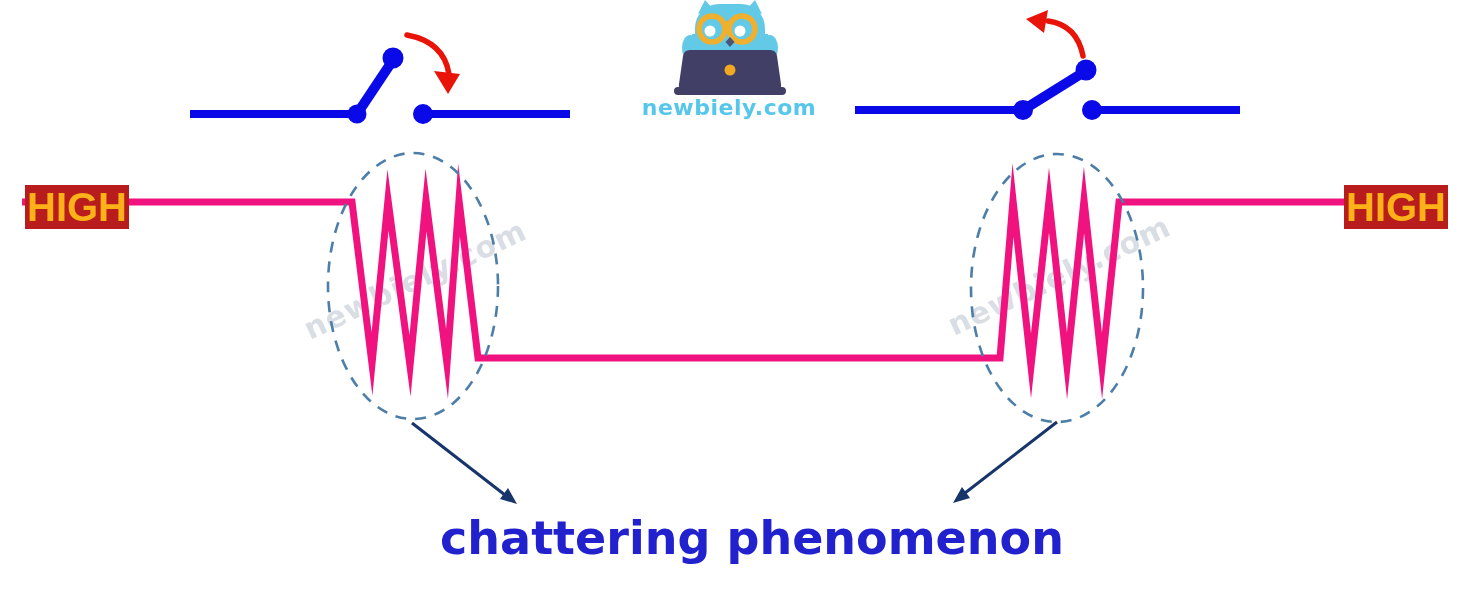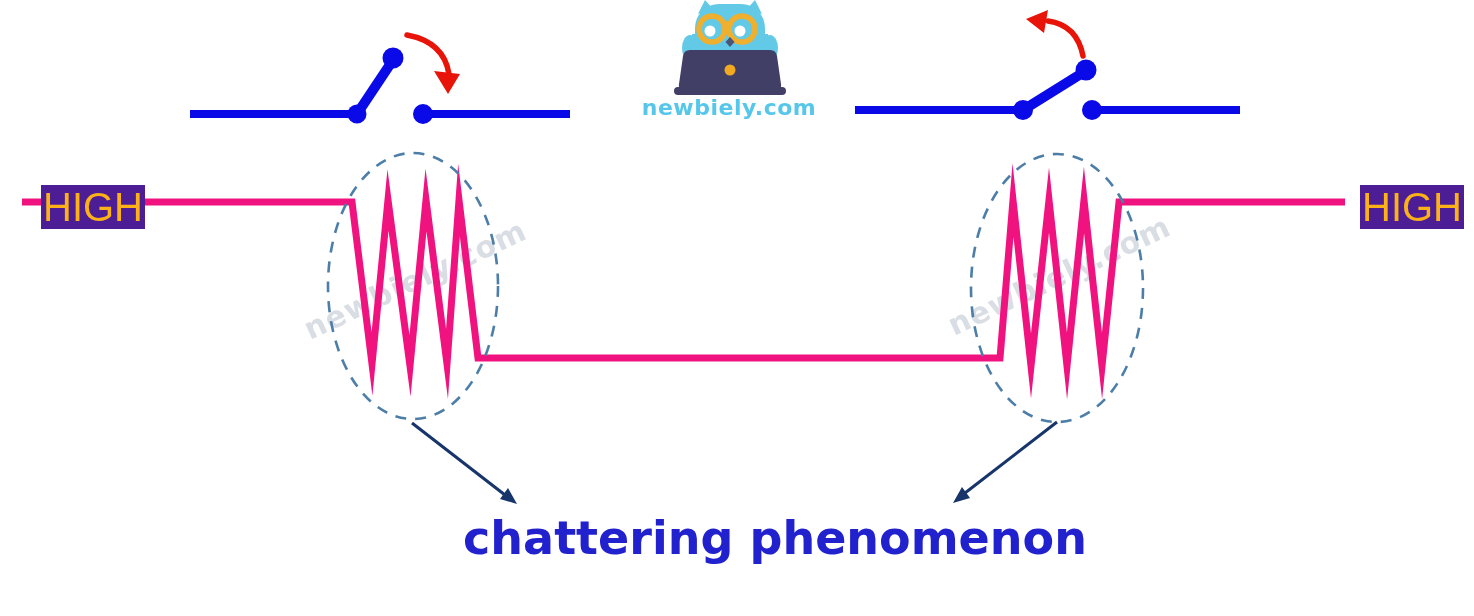--- a/index.html
+++ b/index.html
@@ -7,29 +7,28 @@
     position:relative;
     width:1474px;height:616px;
     background:#ffffff;
     overflow:hidden;
     font-family:"Liberation Sans", sans-serif;
   }
   .abs{position:absolute;}
   svg{display:block;}
   .level-label{
     position:absolute;
-    font-weight:normal;
+    font-weight:bold;
     font-size:40px;
     line-height:44px;
     color:#FBB117;
-    background:#4c1d95;
+    background:#b91c1c;
     padding:0 2px;
     letter-spacing:0px;
     white-space:nowrap;
-    margin-left:16px;
   }
   .watermark{
     position:absolute;
     width:260px;
     text-align:center;
     font-family:"DejaVu Sans", sans-serif;
     font-weight:bold;
     font-size:30px;
     color:#D9DDE4;
     letter-spacing:1px;
@@ -51,21 +50,20 @@
   .caption{
     position:absolute;
     left:752px;top:512px;
     transform:translateX(-50%);
     font-family:"DejaVu Sans", sans-serif;
     font-weight:bold;
     font-size:46px;
     line-height:52px;
     color:#2121CE;
     white-space:nowrap;
-    margin-left:23px;
   }
 </style>
 </head>
 <body>
 
 <div id="stage">
 
   <div class="watermark" style="left:285px;top:262px;">newbiely.com</div>
   <div class="watermark" style="left:929px;top:258px;">newbiely.com</div>
 

